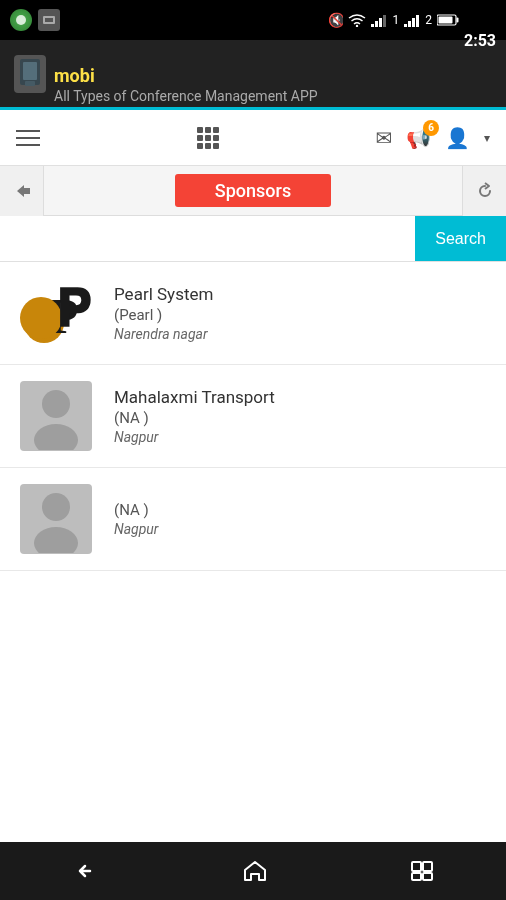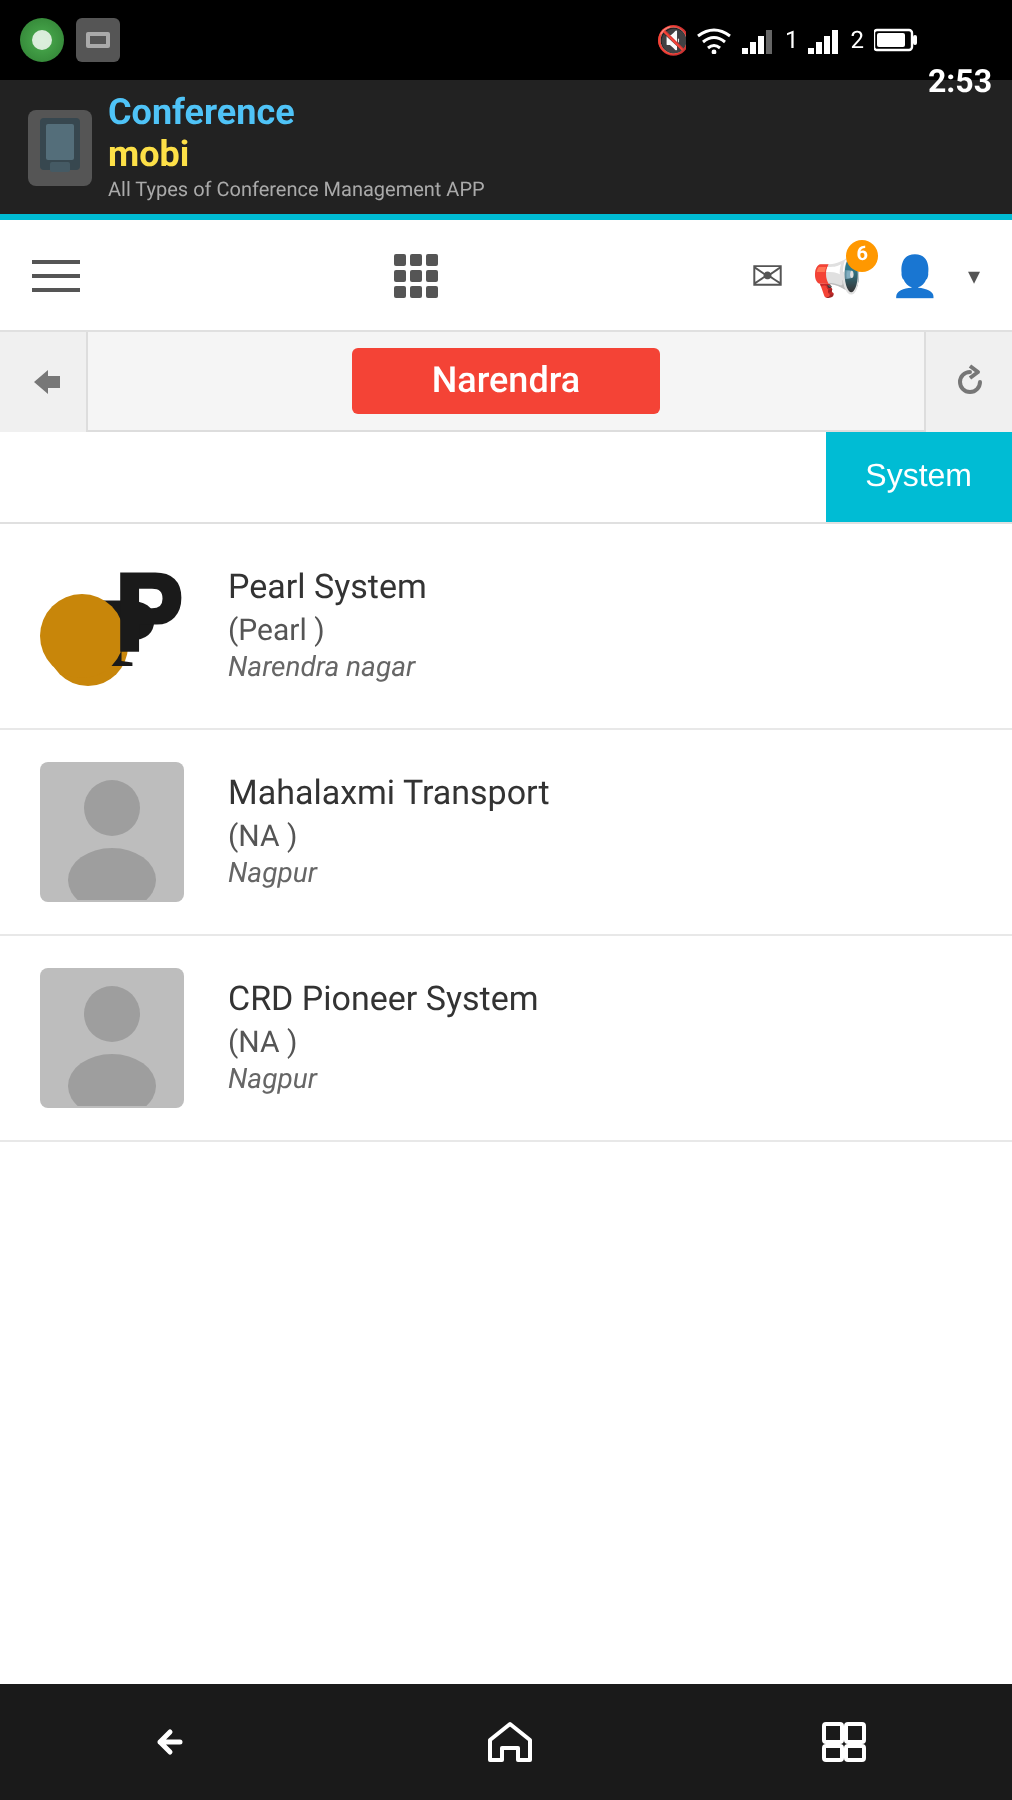--- a/index.html
+++ b/index.html
@@ -73,21 +73,21 @@
       color: #fff;
       letter-spacing: 0;
     }
     .logo-top span.conf {
       color: #4fc3f7;
     }
     .logo-top span.mobi {
       color: #fde047;
     }
     .logo-sub {
-      font-size: 10px;
+      font-size: 14px;
       color: #aaa;
       margin-top: 2px;
     }
     .logo-icon {
       width: 32px; height: 38px;
       margin-right: 8px;
       background: #555;
       border-radius: 4px;
       display: flex; align-items: center; justify-content: center;
     }
@@ -358,21 +358,21 @@
 <div class="app-header">
   <div class="logo-icon">
     <svg width="24" height="30" viewBox="0 0 24 30">
       <rect x="2" y="0" width="20" height="26" rx="2" fill="#37474f"></rect>
       <rect x="5" y="3" width="14" height="18" rx="1" fill="#546e7a"></rect>
       <rect x="7" y="22" width="10" height="5" rx="1" fill="#455a64"></rect>
     </svg>
   </div>
   <div class="app-logo">
     <div class="logo-top">
-      <span class="conf">Conference</span><br>
+      <br>
       <span class="mobi">mobi</span>
     </div>
     <div class="logo-sub">All Types of Conference Management APP</div>
   </div>
 </div>
 
 <div class="nav-bar">
   <div class="hamburger">
     <span></span>
       <span></span>
@@ -402,33 +402,33 @@
   </div>
 </div>
 
 <div class="sponsors-bar">
   <button class="sponsors-nav-btn">
     <svg width="20" height="20" viewBox="0 0 20 20" fill="none">
       <path d="M5 10 L12 4 L12 7 L18 7 L18 13 L12 13 L12 16 Z" fill="#777"></path>
     </svg>
   </button>
   <div class="sponsors-title-area">
-    <span class="sponsors-title-badge">Narendra</span>
+    <span class="sponsors-title-badge">Sponsors</span>
   </div>
   <button class="sponsors-nav-btn right">
     <svg width="20" height="20" viewBox="0 0 20 20" fill="none">
       <path d="M15 10 A5 5 0 1 1 10 5" stroke="#777" stroke-width="2" fill="none" stroke-linecap="round"></path>
       <polyline points="10,2 14,5 10,8" fill="none" stroke="#777" stroke-width="2" stroke-linejoin="round"></polyline>
     </svg>
   </button>
 </div>
 
 <div class="search-bar">
   <input class="search-input" type="text" placeholder="" style="">
-  <button class="search-btn">System</button>
+  <button class="search-btn">Search</button>
 </div>
 
 <div class="sponsor-list">
 
   <div class="sponsor-item">
     <div class="sponsor-logo">
       <div class="pearl-logo">
         <div class="pearl-circle-gold"></div>
         <div class="pearl-p-letter">𝐏</div>
         
@@ -466,21 +466,20 @@
   <div class="sponsor-item">
     <div class="sponsor-logo">
       <div class="avatar-placeholder">
         <svg class="avatar-svg" viewBox="0 0 68 68">
           <circle cx="34" cy="22" r="14" fill="#9e9e9e"></circle>
           <ellipse cx="34" cy="58" rx="22" ry="16" fill="#9e9e9e"></ellipse>
         </svg>
       </div>
     </div>
     <div class="sponsor-info">
-      <span class="sponsor-name">CRD Pioneer System</span>
       <span class="sponsor-category">(NA )</span>
       <span class="sponsor-location">Nagpur</span>
     </div>
   </div>
 
 </div>
 
 <div class="bottom-nav">
   <button class="bottom-btn">
     <svg width="28" height="22" viewBox="0 0 28 22" fill="none">

